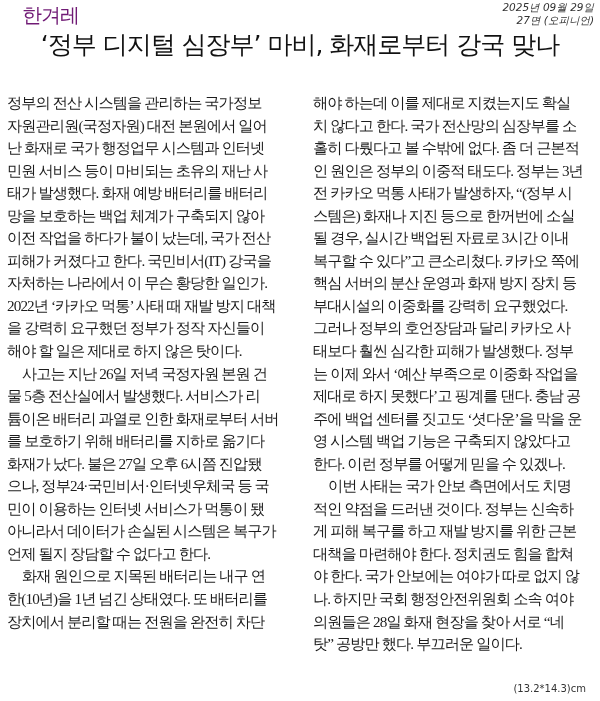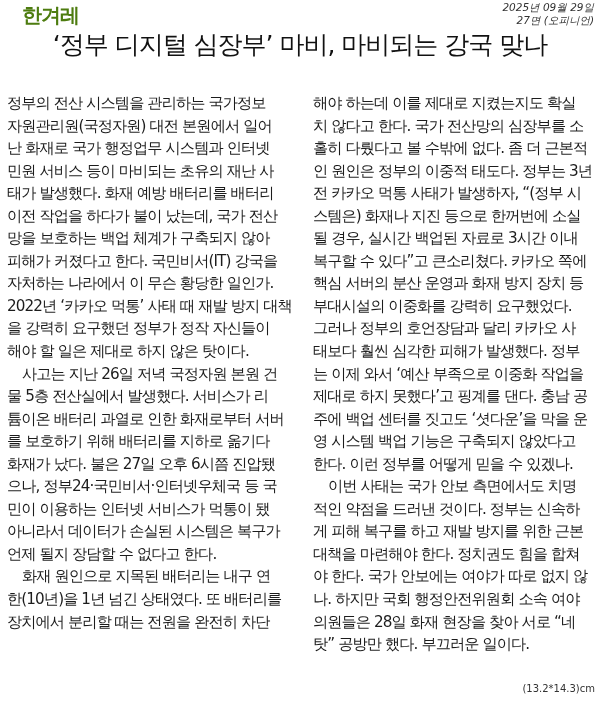--- a/index.html
+++ b/index.html
@@ -1,50 +1,50 @@
 <!DOCTYPE html>
 <html><head>
 <meta charset="utf-8">
 <style>
   html, body { margin: 0; padding: 0; background: #ffffff; }
   body { width: 600px; height: 701px; position: relative; overflow: hidden;
          font-family: "DejaVu Sans", sans-serif; color: #1a1a1a; }
-  .logo { position: absolute; left: 22px; top: 2px; font-size: 20px; font-weight: bold;
-          letter-spacing: -1px; color: #4d7c0f; }
+  .logo { position: absolute; left: 22px; top: 2px; font-size: 20px; font-weight: normal;
+          letter-spacing: -1px; color: #701a75; }
   .meta { position: absolute; right: 6px; top: 1px; text-align: right; font-size: 10.5px;
           line-height: 13px; color: #333; font-style: italic; }
   .title { position: absolute; left: 0; top: 28px; width: 600px; text-align: center;
            font-size: 25px; letter-spacing: -1px; color: #111; }
   .col { position: absolute; top: 92px; width: 283px; }
   .col.left { left: 7px; }
   .col.right { left: 313px; }
   .line { height: 22.55px; line-height: 22.55px; font-size: 15.2px; white-space: nowrap;
-          letter-spacing: -0.9px; color: #1c1c1c; overflow: visible; }
+          letter-spacing: -0.9px; color: #1c1c1c; overflow: visible; font-family: Liberation Serif, serif; }
   .line.indent { padding-left: 15px; }
-  .size { position: absolute; right: 5px; top: 683px; font-size: 10px; color: #333; }
+  .size { position: absolute; right: 14px; top: 683px; font-size: 10px; color: #333; }
 </style>
 </head>
 <body>
 
 <div>
   <div class="logo">한겨레</div>
   <div class="meta">
     <div>2025년 09월 29일</div>
     <div>27면 (오피니언)</div>
   </div>
-  <h1 class="title" style="margin:0;font-weight:normal;">‘정부 디지털 심장부’ 마비, 마비되는 강국 맞나</h1>
+  <h1 class="title" style="margin:0;font-weight:normal;">‘정부 디지털 심장부’ 마비, 화재로부터 강국 맞나</h1>
 
   <div class="col left" id="col-left">
       <div class="line">정부의 전산 시스템을 관리하는 국가정보</div>
       <div class="line">자원관리원(국정자원) 대전 본원에서 일어</div>
       <div class="line">난 화재로 국가 행정업무 시스템과 인터넷</div>
       <div class="line">민원 서비스 등이 마비되는 초유의 재난 사</div>
       <div class="line">태가 발생했다. 화재 예방 배터리를 배터리</div>
+      <div class="line">망을 보호하는 백업 체계가 구축되지 않아</div>
       <div class="line">이전 작업을 하다가 불이 났는데, 국가 전산</div>
-      <div class="line">망을 보호하는 백업 체계가 구축되지 않아</div>
       <div class="line">피해가 커졌다고 한다. 국민비서(IT) 강국을</div>
       <div class="line">자처하는 나라에서 이 무슨 황당한 일인가.</div>
       <div class="line">2022년 ‘카카오 먹통’ 사태 때 재발 방지 대책</div>
       <div class="line">을 강력히 요구했던 정부가 정작 자신들이</div>
       <div class="line">해야 할 일은 제대로 하지 않은 탓이다.</div>
       <div class="line indent">사고는 지난 26일 저녁 국정자원 본원 건</div>
       <div class="line">물 5층 전산실에서 발생했다. 서비스가 리</div>
       <div class="line">튬이온 배터리 과열로 인한 화재로부터 서버</div>
       <div class="line">를 보호하기 위해 배터리를 지하로 옮기다</div>
       <div class="line">화재가 났다. 불은 27일 오후 6시쯤 진압됐</div>

